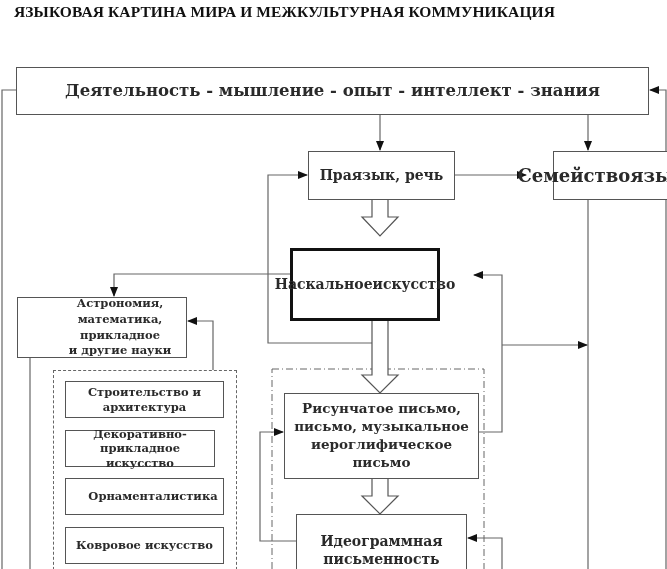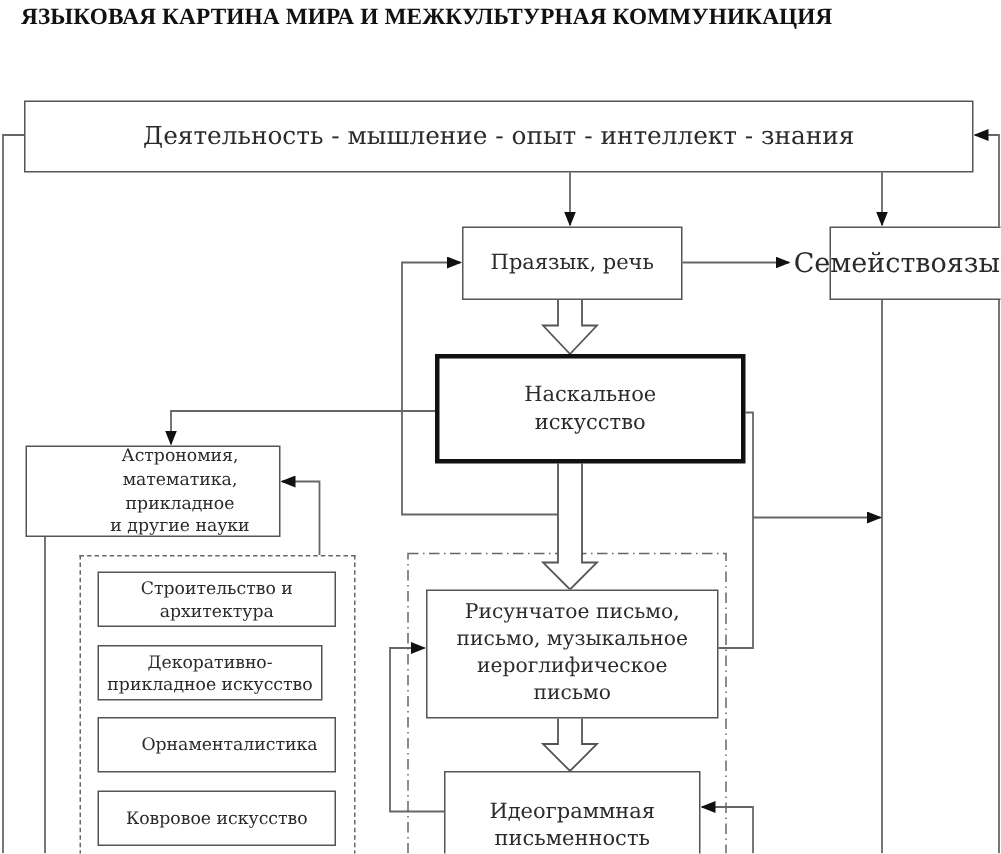--- a/index.html
+++ b/index.html
@@ -5,21 +5,21 @@
   html, body { margin: 0; padding: 0; background: #ffffff; }
   body { width: 667px; height: 569px; position: relative; overflow: hidden;
          font-family: "DejaVu Serif", serif; color: #2a2a2a; }
   .title { position: absolute; left: 14px; top: 3px; width: 660px;
            font-family: "Liberation Serif", serif; font-size: 15.5px; font-weight: bold;
            letter-spacing: 0.1px; color: #111; white-space: nowrap; }
   svg.lines { position: absolute; left: 0; top: 0; }
   .box { position: absolute; box-sizing: border-box; border: 1px solid #555;
          background: #fff; display: flex; align-items: center; justify-content: center;
          text-align: center; font-family: "DejaVu Serif", serif; color: #2a2a2a;
-         line-height: 1.3; }
+         line-height: 1.3; font-weight: bold; }
   .box span { display: block; }
   .thick { border: 3px solid #111; }
   .dashed { position: absolute; box-sizing: border-box; border: 1px dashed #666; background: transparent; }
 </style>
 </head>
 <body>
 
 <div class="title">ЯЗЫКОВАЯ КАРТИНА МИРА И МЕЖКУЛЬТУРНАЯ КОММУНИКАЦИЯ</div>
 
 <svg class="lines" width="667" height="569" viewBox="0 0 667 569">
@@ -74,21 +74,21 @@
 
 <div class="box" style="left:308px; top:151px; width:147px; height:49px; font-size:14px;">
   <span>Праязык, речь</span>
 </div>
 
 <div class="box" style="left:527px; top:151px; width:122px; height:49px; font-size:18px; flex-direction:row;margin-left:26px;">
   <span>Семейство</span>
   <span>языков</span>
 </div>
 
-<div class="box thick" style="left:290px; top:236px; width:207px; height:73px; font-size:14px; flex-direction:column;">
+<div class="box thick" style="left:290px; top:248px; width:150px; height:73px; font-size:14px; ">
   <span>Наскальное</span>
   <span>искусство</span>
 </div>
 
 <div class="box" style="left:17px; top:297px; width:170px; height:61px; font-size:11.5px; line-height:1.35; flex-direction:column;padding-left:36px;">
   <span>Астрономия,</span>
   <span>математика, прикладное</span>
   <span>и другие науки</span>
 </div>
 

